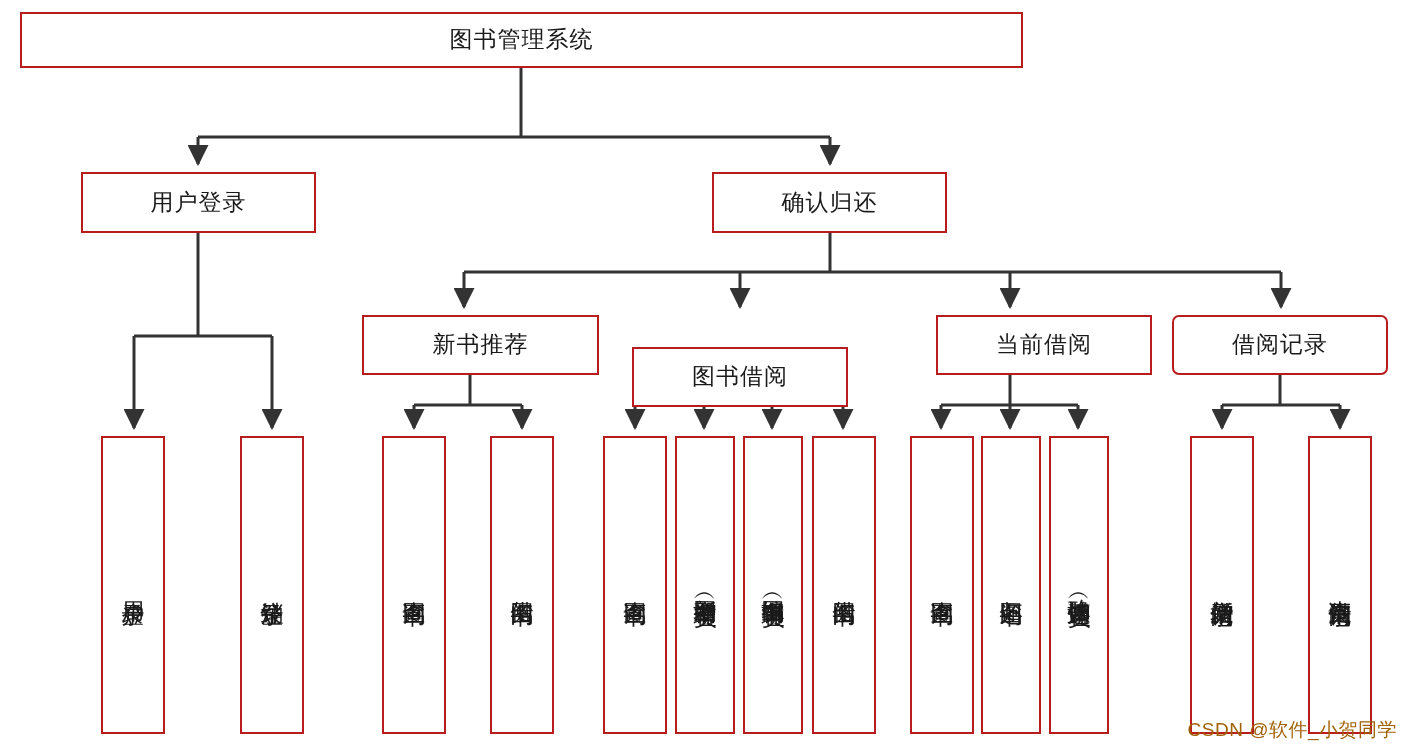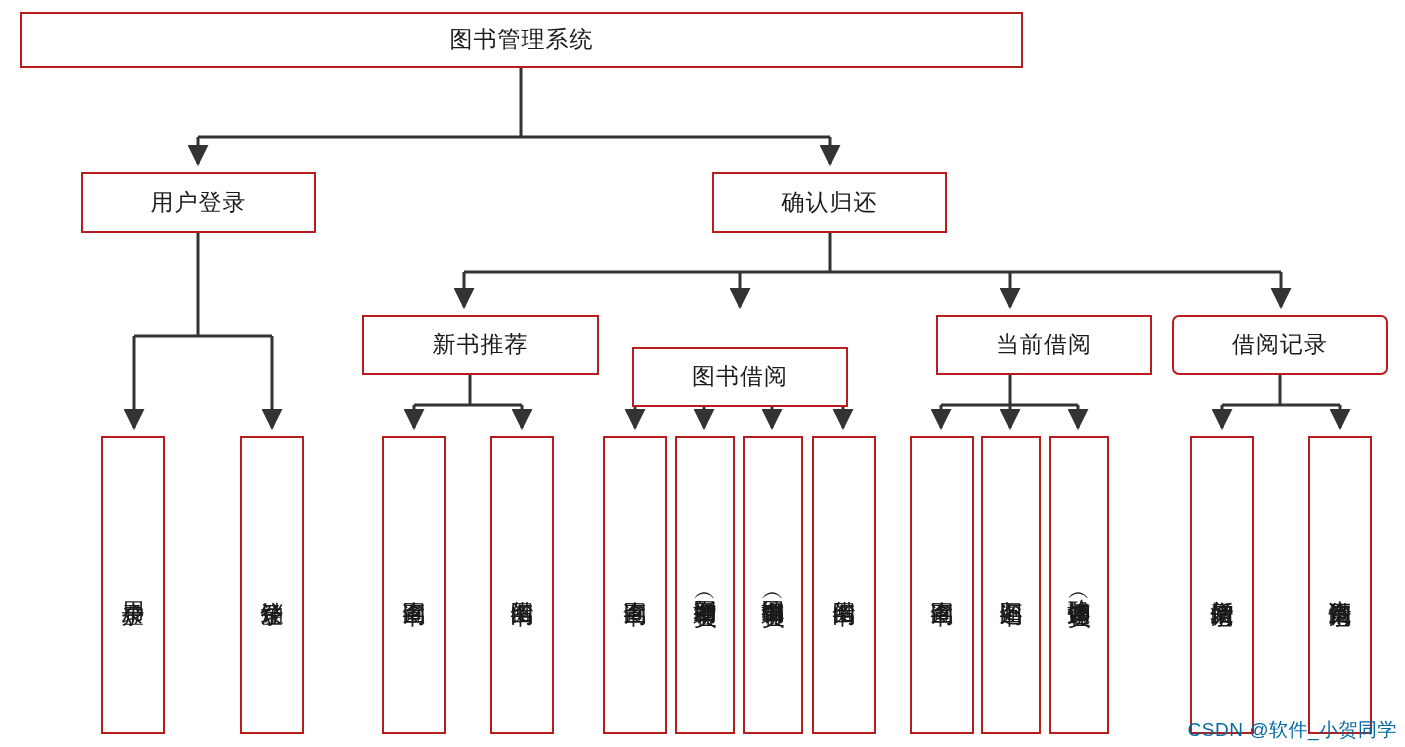--- a/index.html
+++ b/index.html
@@ -56,21 +56,21 @@
     max-height: 100%;
   }
   .node .label {
     display: block;
   }
   #watermark {
     position: absolute;
     right: 8px;
     bottom: 4px;
     font-size: 19px;
-    color: #0369a1;
+    color: #a16207;
     letter-spacing: 0.5px;
     white-space: nowrap;
     user-select: none;
     margin-top: 24px;
   }
 </style>
 </head>
 <body>
 
 <div id="diagram-root">

